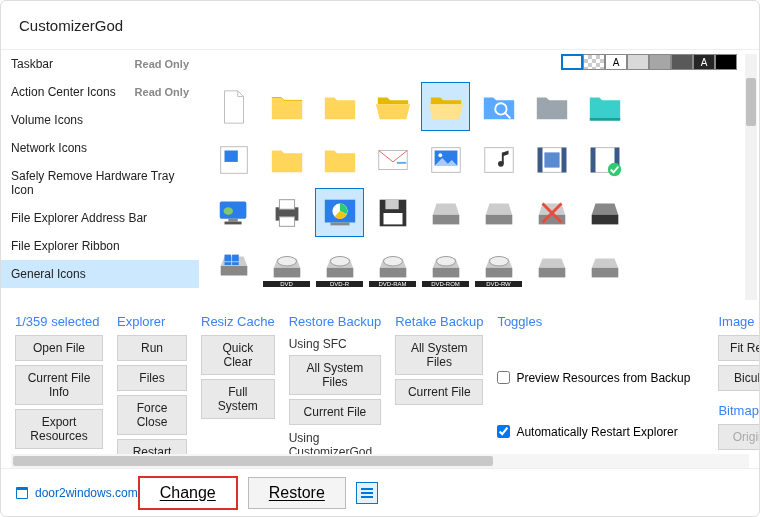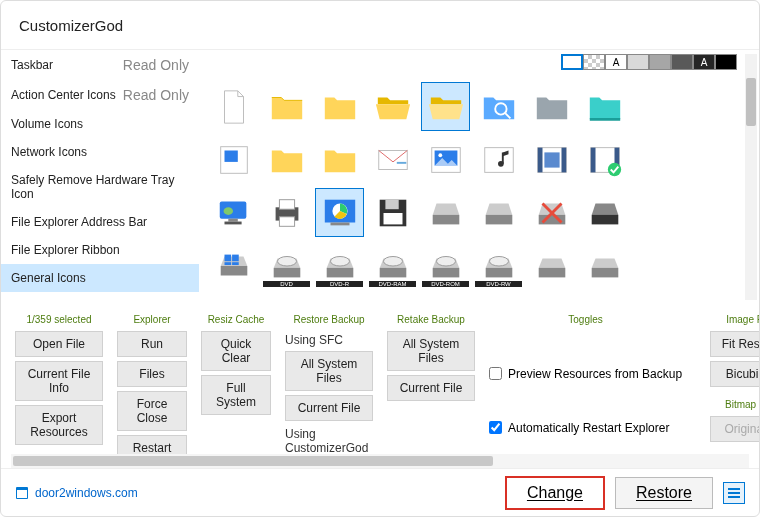--- a/index.html
+++ b/index.html
@@ -3,51 +3,51 @@
 <meta charset="utf-8">
 <style>
 * { box-sizing: border-box; margin: 0; padding: 0; font-family: 'Segoe UI', Tahoma, sans-serif; }
 body { background: #fff; width: 760px; height: 517px; overflow: hidden; border: 1px solid #ddd; border-radius: 6px; position: relative; }
 .titlebar { height: 48px; display: flex; align-items: center; padding: 0 18px; }
 .titlebar h1 { font-size: 15px; font-weight: 400; color: #222; }
 .main-area { display: flex; height: 255px; border-top: 1px solid #eee; }
 .sidebar { width: 198px; overflow-y: auto; position: relative; }
 .sidebar-item { display: flex; justify-content: space-between; align-items: center; padding: 7px 10px; font-size: 12px; color: #222; cursor: pointer; }
 .sidebar-item.selected { background: #cce8ff; }
-.sidebar-item .ro { color: #888; font-size: 14px; }
+.sidebar-item .ro { color: #888; font-size: 11px; font-weight: bold; }
 .icon-pane { flex: 1; position: relative; padding: 8px 10px 0 10px; overflow: hidden; }
 .swatch-row { position: absolute; top: 4px; right: 22px; display: flex; gap: 0; }
 .swatch { width: 22px; height: 16px; border: 1px solid #888; display:flex; align-items:center; justify-content:center; font-size:10px; }
 .sw-white{background:#fff;border:2px solid #0078d4;}
 .sw-check{background:repeating-conic-gradient(#ccc 0 25%,#fff 0 50%) 0 0/8px 8px;}
 .sw-a{background:#fff;}
 .sw-lg{background:#d9d9d9;}
 .sw-mg{background:#a6a6a6;}
 .sw-dg{background:#595959;}
 .sw-bw{background:#262626;color:#fff;}
 .sw-bk{background:#000;color:#fff;}
 .icon-grid { margin-top: 24px; display: grid; grid-template-columns: repeat(8, 49px); grid-auto-rows: 49px; gap: 4px 4px; }
 .ico { display:flex; align-items:center; justify-content:center; border: 1px solid transparent; position:relative; }
 .ico.sel { border: 1px solid #0078d4; background:#cce8ff; }
 .ico svg { width: 38px; height: 38px; }
 .drive-label{position:absolute;bottom:2px;left:0;right:0;text-align:center;font-size:6px;background:#222;color:#fff;padding:0 2px;}
 .vscroll { position:absolute; right:2px; top:4px; bottom:4px; width:12px; background:#f2f2f2; }
 .vscroll .thumb { position:absolute; left:1px; right:1px; top:24px; height:48px; background:#c0c0c0; border-radius:2px;}
 .controls { padding: 10px 14px 6px 14px; display:flex; gap: 14px; font-size:12px; height:150px; overflow:hidden; }
 .col { display:flex; flex-direction:column; gap:4px; }
-.col h3 { font-size:10px; font-weight:400; color:#4d7c0f; margin-bottom:2px; white-space:nowrap;text-align:center;}
+.col h3 { font-size:13px; font-weight:400; color:#3b82f6; margin-bottom:2px; white-space:nowrap;}
 .col .sub { font-size:12px; color:#333; margin-top:2px;}
 .btn { background:#e9e9e9; border:1px solid #d0d0d0; padding:5px 8px; font-size:12px; color:#222; text-align:center; cursor:pointer; min-width:88px; }
 .btn.small{min-width:70px;}
 .btn.disabled{color:#aaa;}
 .chk { display:flex; align-items:flex-start; gap:6px; font-size:12px; white-space:nowrap;margin-top:36px;}
 .chk input{width:13px;height:13px;}
 .hscroll{height:14px;margin:0 10px;background:#f5f5f5;position:relative;}
 .hscroll .thumb{position:absolute;left:2px;top:2px;bottom:2px;width:65%;background:#c8c8c8;border-radius:2px;}
-.footer { position:absolute; bottom:0; left:0; right:0; height:48px; display:flex; align-items:center; justify-content:space-between; padding:0 14px; border-top:1px solid #eee;}
+.footer { position:absolute; bottom:0; left:0; right:0; height:48px; display:flex; align-items:center; justify-content:flex-start; padding:0 14px; border-top:1px solid #eee;}
 .footer .link { color:#0066cc; font-size:12px; display:flex; align-items:center; gap:6px;}
 .footer .right { display:flex; align-items:center; gap:10px;}
 .fbtn { padding:6px 20px; font-size:16px; background:#f4f4f4; border:1px solid #bbb; cursor:pointer; text-decoration:underline; text-underline-offset:2px;}
 .fbtn.primary{border:2px solid #d93025; background:#fff; text-decoration:underline;}
 .menu-ico{width:22px;height:22px;border:1px solid #0078d4;display:flex;flex-direction:column;justify-content:center;gap:2px;align-items:center;background:#e6f2fb;}
 .menu-ico span{width:12px;height:2px;background:#0078d4;}
 .spacer{flex:1;}
 </style>
 </head>
 <body>

